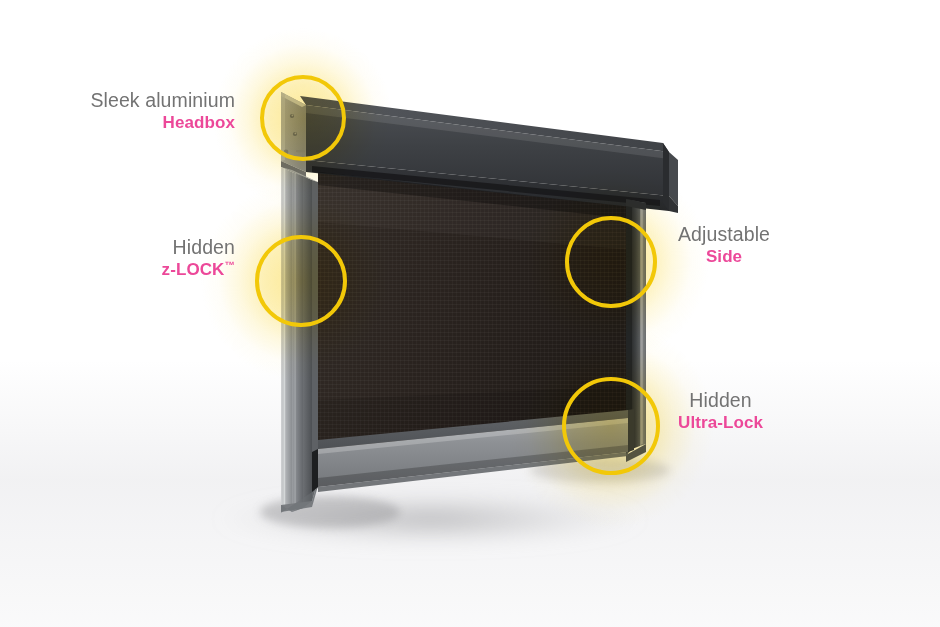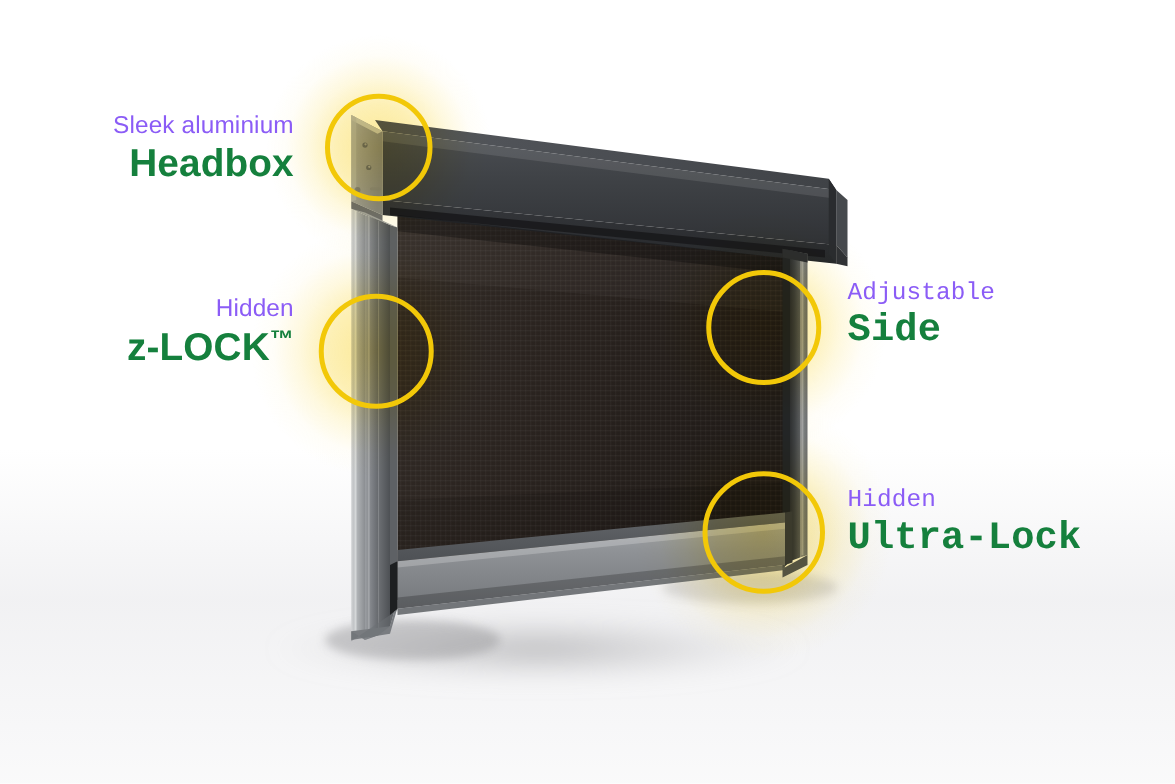--- a/index.html
+++ b/index.html
@@ -73,32 +73,32 @@
   .callout {
     position: absolute;
     line-height: 1.24;
     color: #3f444c;
     white-space: nowrap;
   }
   .callout .lite {
     display: block;
     font-size: 19.5px;
     font-weight: 400;
-    color: #8b5cf6;
+    color: #737373;
     letter-spacing: 0.1px;
   }
   .callout .bold {
     display: block;
-    font-size: 31px;
+    font-size: 17px;
     font-weight: 700;
-    color: #15803d;
+    color: #ec4899;
     letter-spacing: 0.1px;
   }
   .callout.align-right { text-align: right; }
-  .callout.align-left  { text-align: left; font-family: Liberation Mono, monospace; }
+  .callout.align-left  { text-align: center; }
 
   .callout .tm {
     font-size: 0.62em;
     vertical-align: 0.55em;
     font-weight: 700;
     letter-spacing: 0;
   }
 
   
   #callout-headbox { right: 705px; top: 88px;  }

